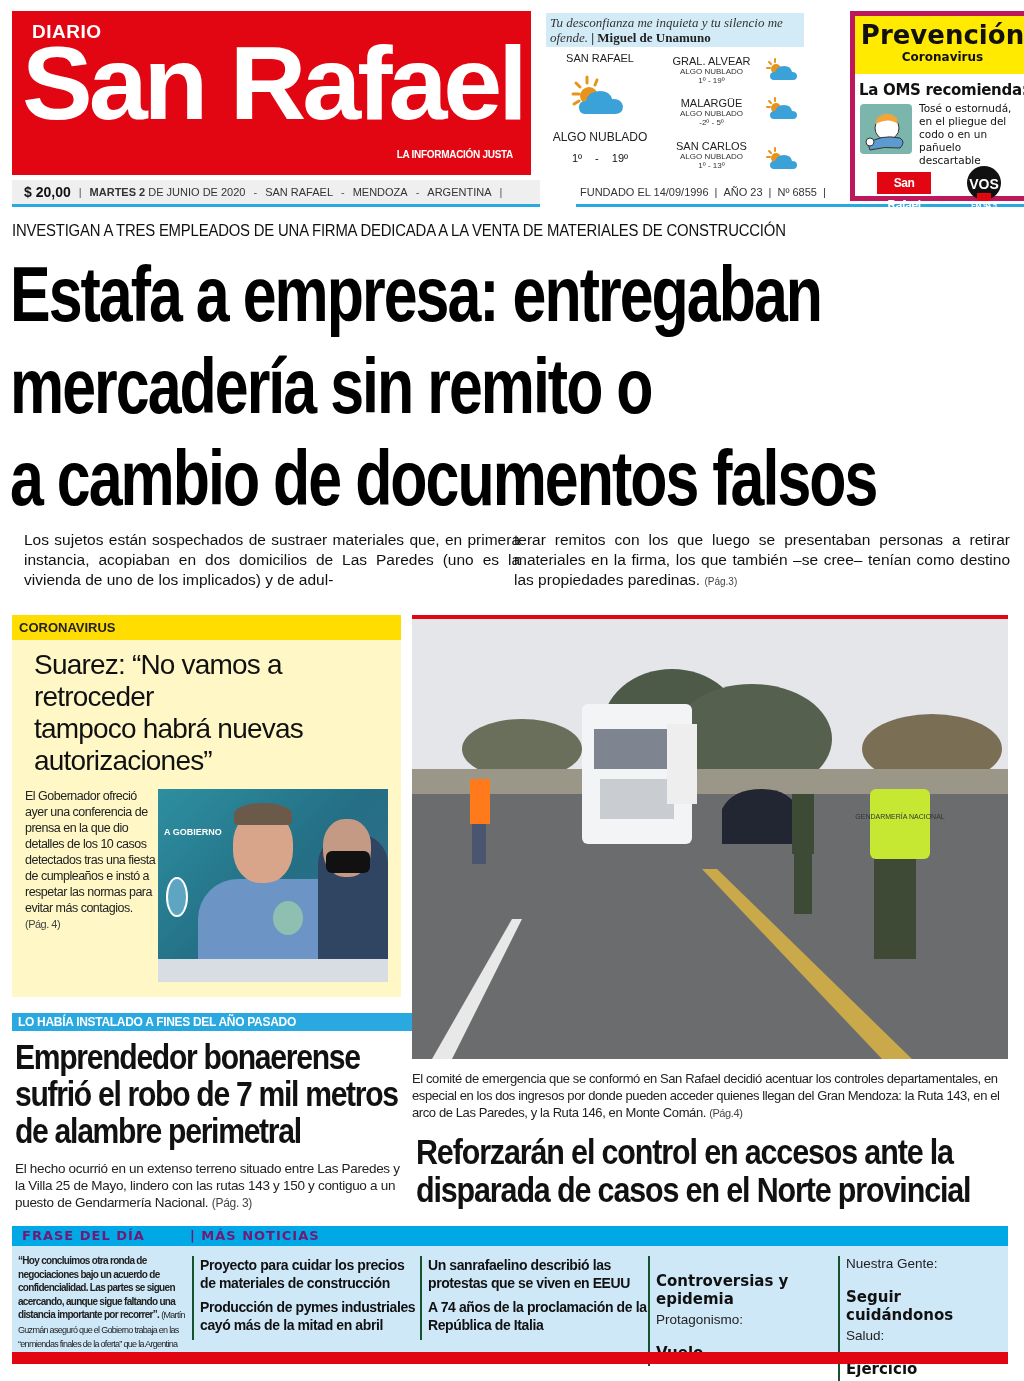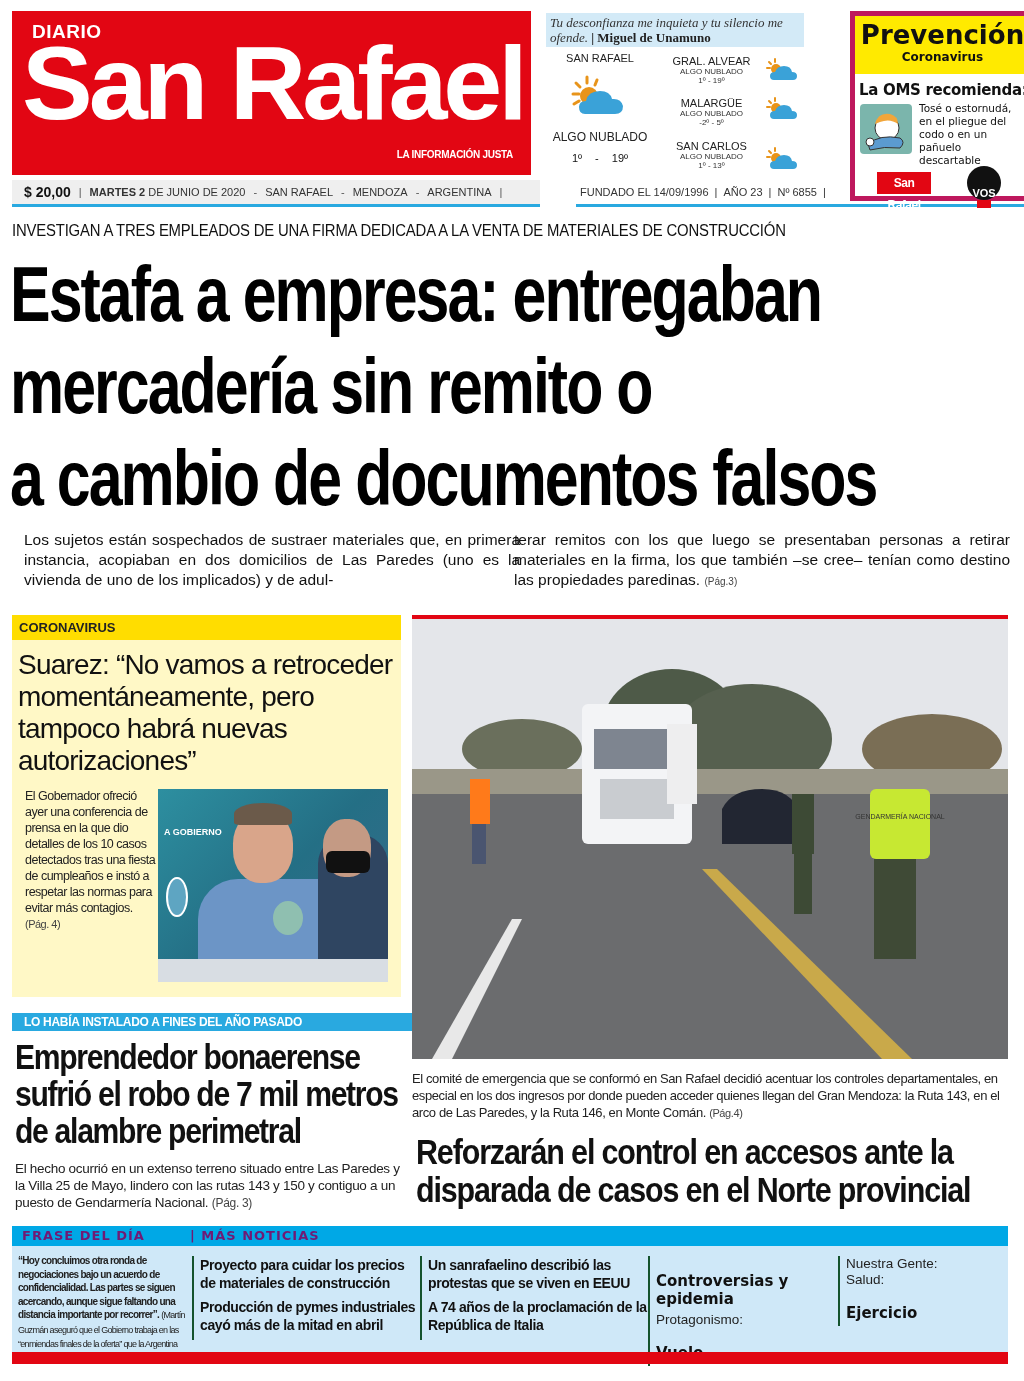--- a/index.html
+++ b/index.html
@@ -41,26 +41,26 @@
 
   
   .kicker { left: 12px; top: 222px; font: 16px "Liberation Sans", sans-serif; letter-spacing: -0.2px; transform: scaleX(0.93); transform-origin: left; color: #111; white-space: nowrap; }
   .headline { left: 10px; top: 248px; font: bold 78px/92px "Liberation Sans", sans-serif; letter-spacing: -2.5px; transform: scaleX(0.78); transform-origin: left; white-space: nowrap; color: #000; }
   .lede { top: 530px; width: 496px; font: 15.5px/20px "Liberation Sans", sans-serif; color: #111; text-align: justify; }
   .pg { font-size: 10px; color: #444; }
 
   
   .covid { left: 12px; top: 615px; width: 389px; height: 382px; background: #fff8c6; }
   .covid-tag { left: 0; top: 0; width: 389px; height: 25px; background: #ffdd00; font: bold 13px/25px "Liberation Sans", sans-serif; padding-left: 7px; color: #222; }
-  .covid-head { left: 6px; top: 34px; font: 28px/32px "Liberation Sans", sans-serif; letter-spacing: -0.8px; color: #111; }
+  .covid-head { left: 22px; top: 34px; font: 28px/32px "Liberation Sans", sans-serif; letter-spacing: -0.8px; color: #111; }
   .covid-body { left: 13px; top: 173px; width: 134px; font: 12.5px/16px "Liberation Sans", sans-serif; letter-spacing: -0.5px; color: #222; }
   .covid-photo { left: 146px; top: 174px; width: 230px; height: 193px; background: linear-gradient(135deg, #2d8fa0 0%, #246f85 50%, #3a6b8c 100%); overflow: hidden; }
 
   
-  .tag-blue { left: 12px; top: 1013px; width: 433px; height: 18px; background: #29a9e0; color: #fff; font: bold 12px/18px "Liberation Sans", sans-serif; padding-left: 12px; letter-spacing: -0.3px; }
+  .tag-blue { left: 12px; top: 1013px; width: 433px; height: 18px; background: #29a9e0; color: #fff; font: bold 12px/18px "Liberation Sans", sans-serif; padding-left: 6px; letter-spacing: -0.3px; }
   .alambre-head { left: 15px; top: 1038px; font: bold 35px/37px "Liberation Sans", sans-serif; letter-spacing: -1.5px; transform: scaleX(0.86); transform-origin: left; white-space: nowrap; color: #111; }
   .alambre-body { left: 15px; top: 1160px; width: 385px; font: 13.5px/17px "Liberation Sans", sans-serif; color: #222; letter-spacing: -0.3px; }
 
   
   .photo-bar { left: 412px; top: 615px; width: 596px; height: 4px; background: #e20613; }
   .photo { left: 412px; top: 619px; width: 596px; height: 440px; background: linear-gradient(180deg, #e6e8ed 0%, #e2e4e8 30%, #8e8f8a 45%, #6e6f70 60%, #5f6063 100%); overflow: hidden; }
   .caption { left: 412px; top: 1070px; width: 596px; font: 13px/17px "Liberation Sans", sans-serif; letter-spacing: -0.4px; color: #222; }
   .control-head { left: 416px; top: 1133px; font: bold 35px/38px "Liberation Sans", sans-serif; letter-spacing: -1.3px; transform: scaleX(0.87); transform-origin: left; white-space: nowrap; color: #111; }
 
   
@@ -187,42 +187,41 @@
       </svg>
   </div>
   <div class="abs prev-text">
     <div>Tosé o estornudá,</div>
     <div>en el pliegue del</div>
     <div>codo o en un pañuelo</div>
     <div>descartable</div>
   </div>
   <div class="abs prev-logo">San Rafael</div>
   <div class="abs prev-radio">
-    <div style="margin-top:21px;font-size:11px;">VOS</div>
+    <div style="margin-top:10px;font-size:14px;">VOS</div>
     <div style="width:14px;height:8px;background:#e20613;margin:1px auto;"></div>
     <div>FM 94.5</div>
   </div>
 </div>
 
 <div class="abs kicker">INVESTIGAN A TRES EMPLEADOS DE UNA FIRMA DEDICADA A LA VENTA DE MATERIALES DE CONSTRUCCIÓN</div>
 <div class="abs headline">
   <div>Estafa a empresa: entregaban</div>
   <div>mercadería sin remito o</div>
   <div>a cambio de documentos falsos</div>
 </div>
 <div class="abs lede" style="left:24px;">Los sujetos están sospechados de sustraer materiales que, en primera instancia, acopiaban en dos domicilios de Las Paredes (uno es la vivienda de uno de los implicados) y de adul-</div>
 <div class="abs lede" style="left:514px;">
   <span>terar remitos con los que luego se presentaban personas a retirar materiales en la firma, los que también –se cree– tenían como destino las propiedades paredinas.</span> <span class="pg">(Pág.3)</span>
 </div>
 
 <div class="abs covid">
   <div class="abs covid-tag">CORONAVIRUS</div>
   <div class="abs covid-head">
     <div>Suarez: “No vamos a retroceder</div>
-    <div>momentáneamente, pero</div>
     <div>tampoco habrá nuevas</div>
     <div>autorizaciones”</div>
   </div>
   <div class="abs covid-body">
     <span>El Gobernador ofreció ayer una conferencia de prensa en la que dio detalles de los 10 casos detectados tras una fiesta de cumpleaños e instó a respetar las normas para evitar más contagios.</span> <span class="pg" style="font-size:11px;">(Pág. 4)</span>
   </div>
   <div class="abs covid-photo">
     <div class="abs" style="left:6px;top:38px;color:#fff;font:bold 9px 'Liberation Sans',sans-serif;">A GOBIERNO</div>
     <div class="abs" style="left:8px;top:88px;width:22px;height:40px;border-radius:50%;background:#5ea5c2;border:2px solid #fff;"></div>
     <div class="abs" style="left:40px;top:90px;width:160px;height:110px;background:#6c95c6;border-radius:40px 40px 0 0;"></div>
@@ -297,17 +296,18 @@
     <div class="news-item">Un sanrafaelino describió las protestas que se viven en EEUU</div>
     <div class="news-item">A 74 años de la proclamación de la República de Italia</div>
   </div>
   <div class="abs news-col" style="left:636px;width:190px;">
     <div class="news-value" style="width:140px;">Controversias y epidemia</div>
     <div class="news-label">Protagonismo:</div>
     <div class="news-value">Vuelo</div>
   </div>
   <div class="abs news-col" style="left:826px;width:170px;">
     <div class="news-label">Nuestra Gente:</div>
+    <div class="news-value">Seguir cuidándonos</div>
     <div class="news-label">Salud:</div>
     <div class="news-value">Ejercicio</div>
   </div>
 </div>
 <div class="abs bottom-red"></div>
 
 </body></html>

